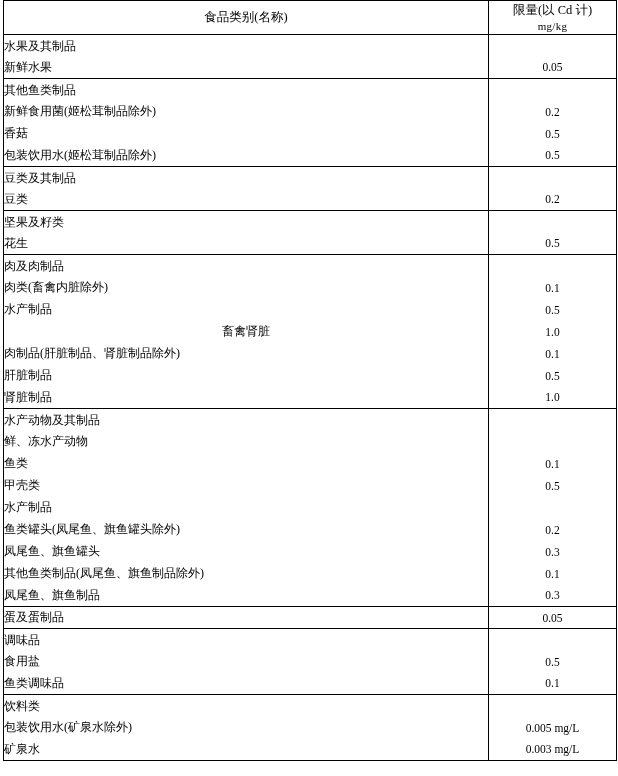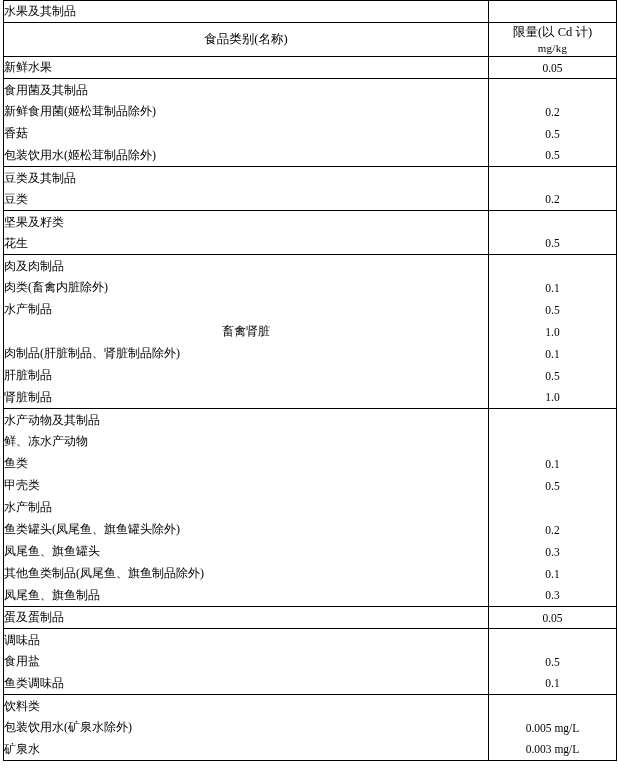--- a/index.html
+++ b/index.html
@@ -70,39 +70,39 @@
 <body>
 
 <div id="sheet">
   <table class="std">
     <colgroup>
         <col class="c1">
         <col class="c2">
       </colgroup>
     <tbody>
       <tr>
-          <td class="row-name lvl0" style="border-bottom: none;">水果及其制品</td>
-          <td class="row-val" style="border-bottom: none;"></td>
-        </tr>
-
-    <tr>
         <td class="hdr-cell">
           <span class="hdr-main">食品类别(名称)</span>
         </td>
         <td class="hdr-cell">
           <span class="hdr-main">限量(以 Cd 计)</span>
           <span class="hdr-sub">mg/kg</span>
         </td>
       </tr>
+
+    <tr>
+          <td class="row-name lvl0" style="border-bottom: none;">水果及其制品</td>
+          <td class="row-val" style="border-bottom: none;"></td>
+        </tr>
         <tr>
           <td class="row-name lvl1" style="border-top: none;">新鲜水果</td>
           <td class="row-val" style="border-top: none;">0.05</td>
         </tr>
         <tr>
-          <td class="row-name lvl0" style="border-bottom: none;">食用菌及其制品</td>
+          <td class="row-name lvl0" style="border-bottom: none;">其他鱼类制品</td>
           <td class="row-val" style="border-bottom: none;"></td>
         </tr>
         <tr>
           <td class="row-name lvl1" style="border-top: none; border-bottom: none;">新鲜食用菌(姬松茸制品除外)</td>
           <td class="row-val" style="border-top: none; border-bottom: none;">0.2</td>
         </tr>
         <tr>
           <td class="row-name lvl2" style="border-top: none; border-bottom: none;">香菇</td>
           <td class="row-val" style="border-top: none; border-bottom: none;">0.5</td>
         </tr>

